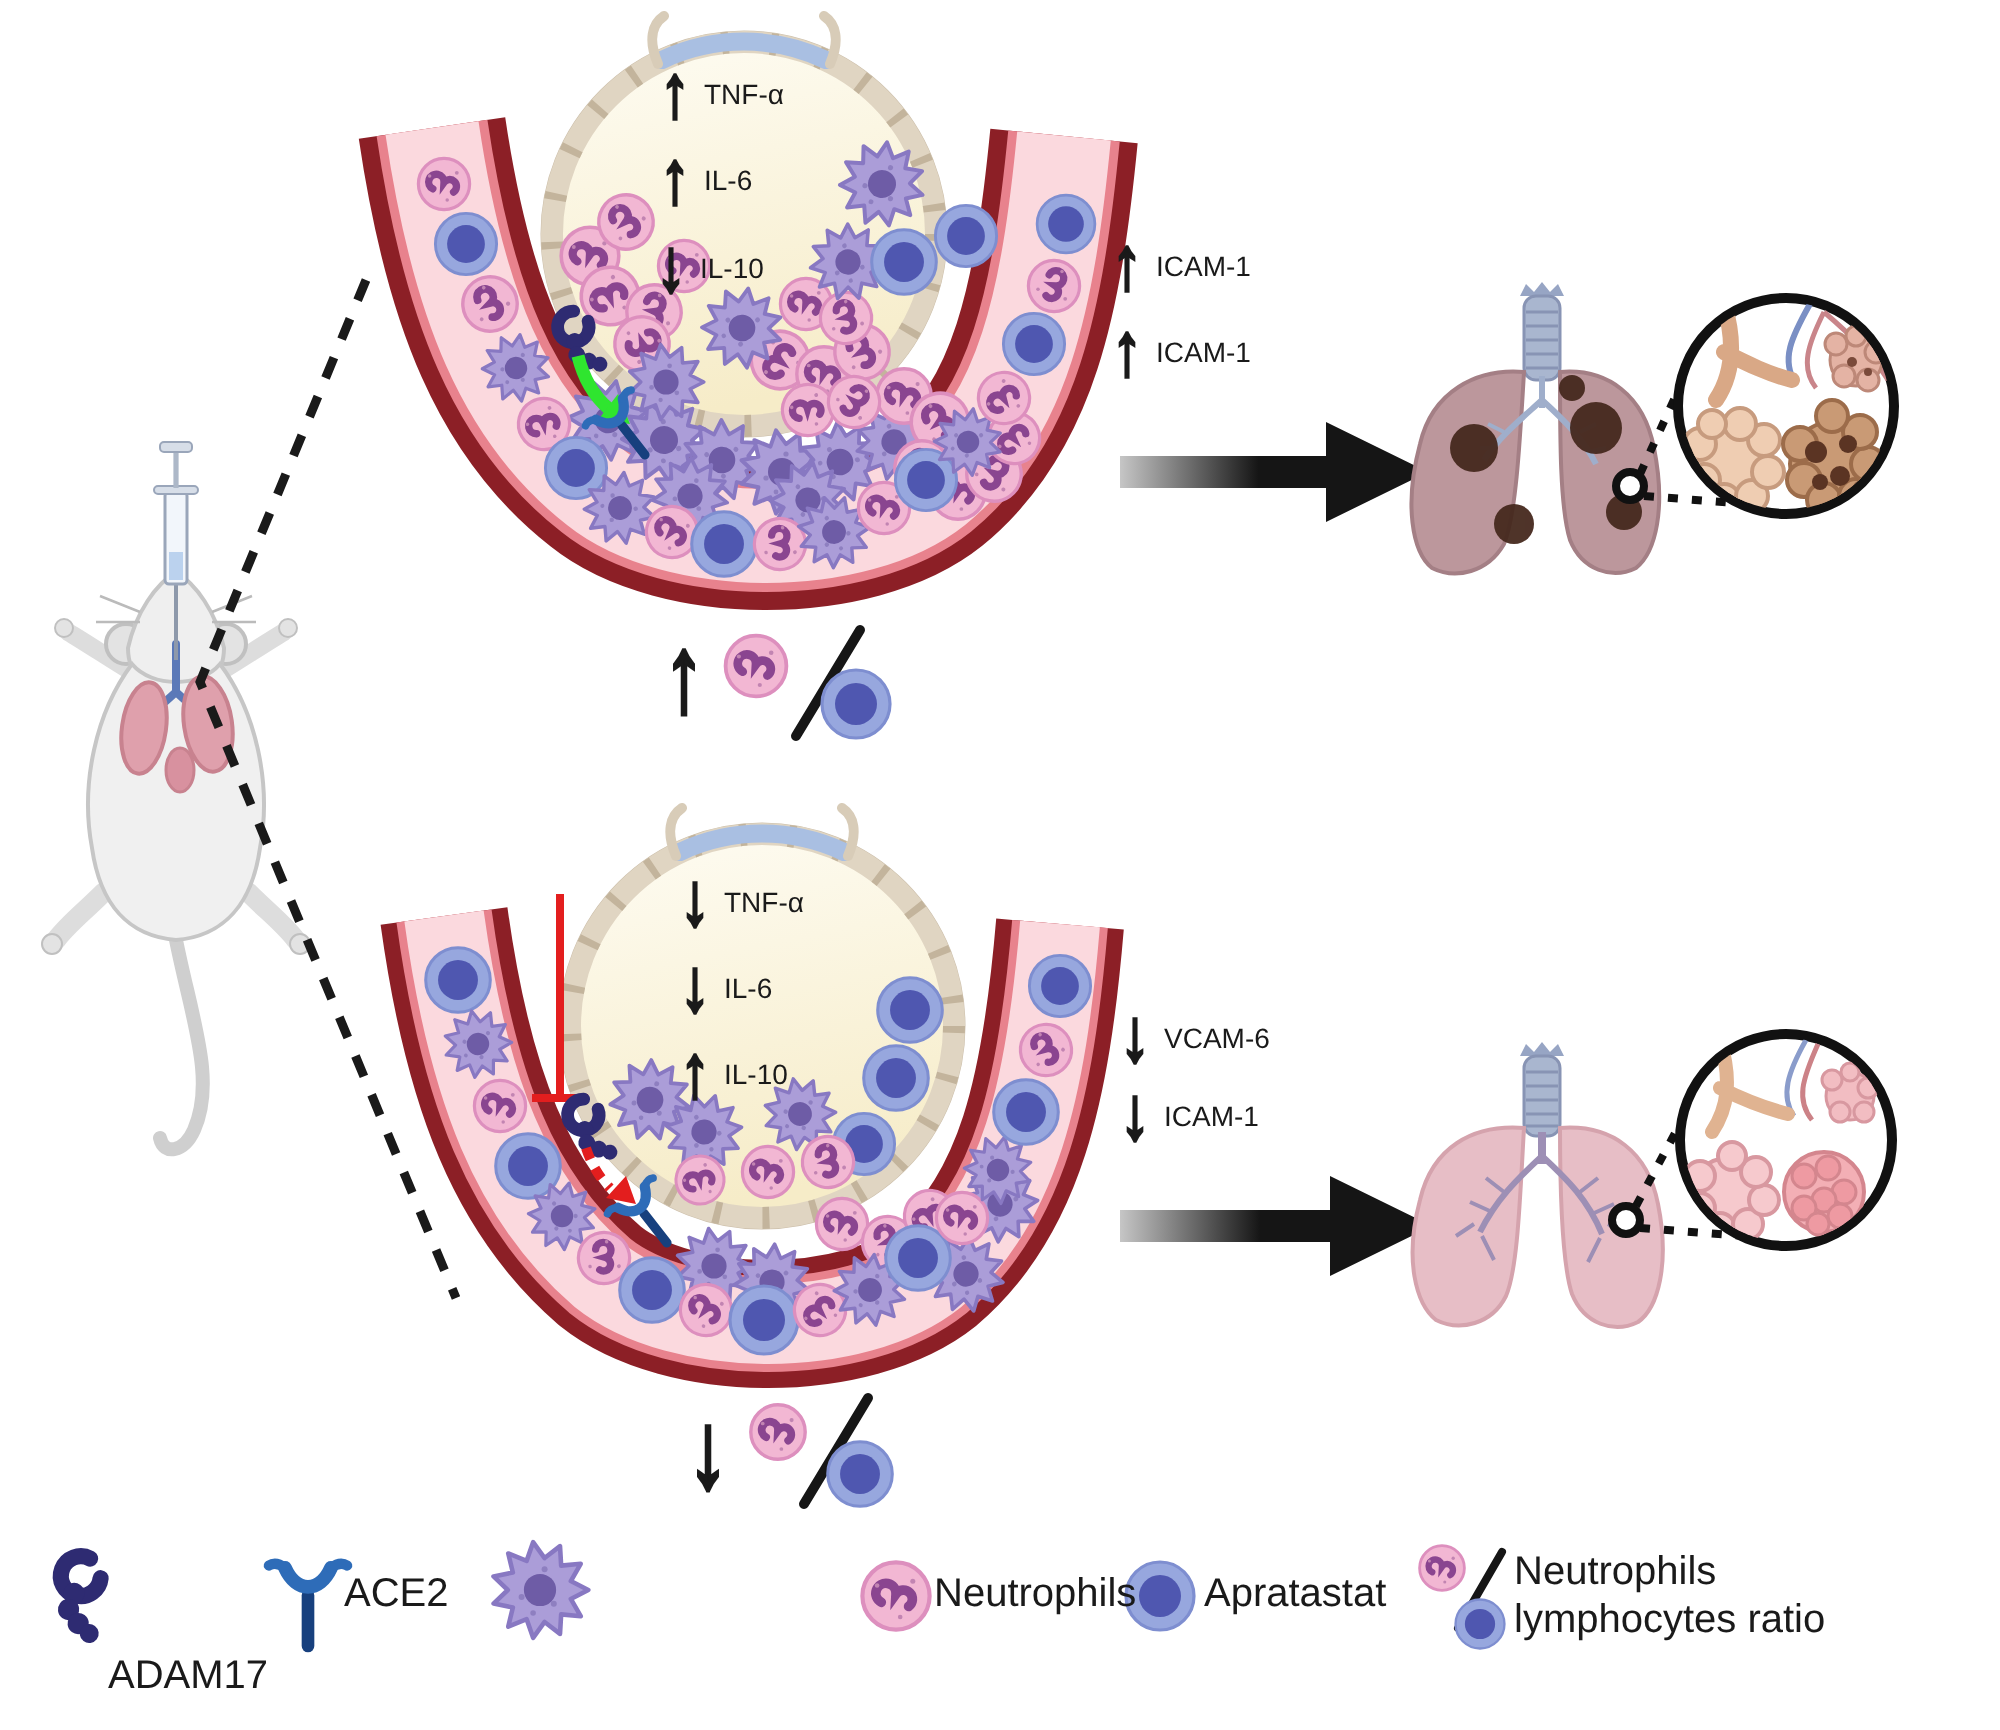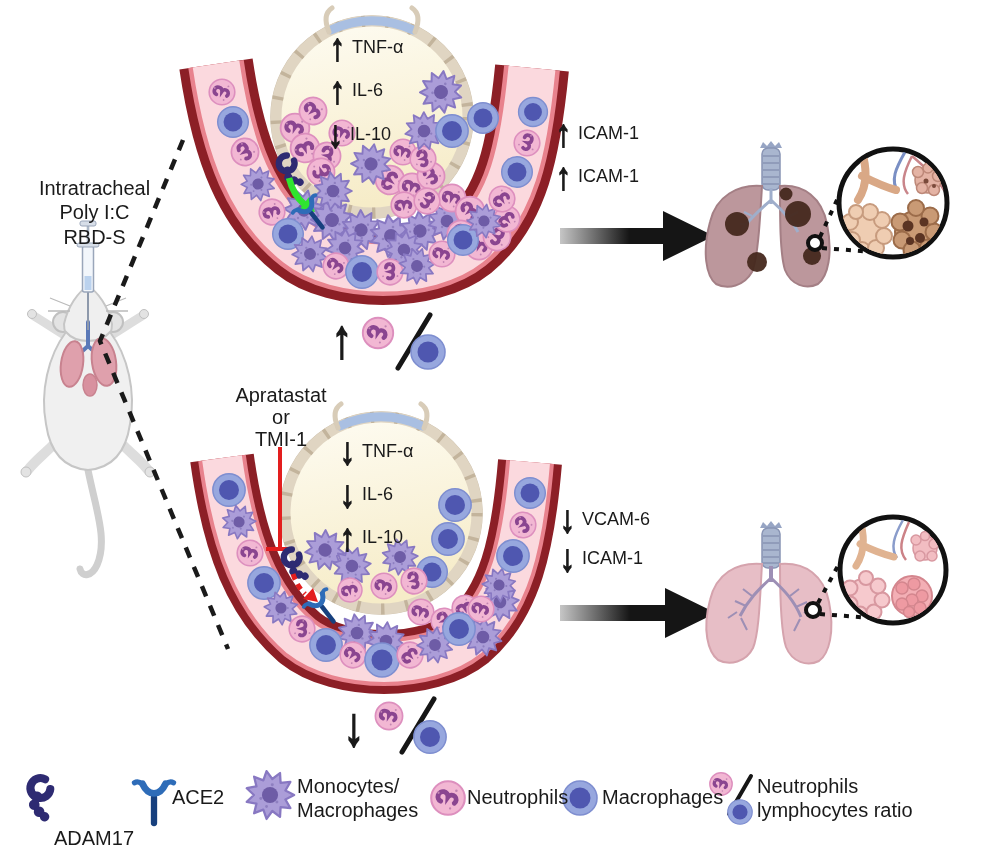--- a/index.html
+++ b/index.html
@@ -4,21 +4,21 @@
 <style>
   html,body{margin:0;padding:0;background:#fff}
   .stage{position:relative;width:1000px;height:865px;background:#fff;overflow:hidden;
          font-family:"Liberation Sans",sans-serif;color:#1a1a1a}
   .art{position:absolute;left:0;top:0}
   .txt{position:absolute;font-size:20px;line-height:1.22;white-space:pre-line;color:#1a1a1a}
   .center{text-align:center}
   .row{position:absolute;display:flex;align-items:center;gap:7px;height:44px}
   .arr{font-size:30px;font-weight:bold;-webkit-text-stroke:1.3px #1a1a1a;
        transform:scaleY(1.25);line-height:1;display:inline-block}
-  .lab{font-size:18px}
+  .lab{font-size:14px}
   .big-arr{position:absolute;font-size:40px;font-weight:bold;-webkit-text-stroke:1.6px #1a1a1a;
            transform:scaleY(1.35);transform-origin:center top;line-height:1}
 </style>
 </head>
 <body>
 
 <div class="stage">
 
 <svg class="art" width="1000" height="865" viewBox="0 0 1000 865">
   <defs>
@@ -392,23 +392,20 @@
   <use href="#mac" transform="translate(270,795) scale(1.15)"></use>
   <use href="#neut" transform="translate(448,798) scale(1.05)"></use>
   <use href="#lymph" transform="translate(580,798)"></use>
   <g>
     <use href="#neut" transform="translate(721,784) scale(0.7)"></use>
     <line x1="729" y1="814" x2="751" y2="776" stroke="#161616" stroke-width="4" stroke-linecap="round"></line>
     <use href="#lymph" transform="translate(740,812) scale(0.72)"></use>
   </g>
 </svg>
 
-<div class="txt center" style="left:12px;top:176px;width:165px">Intratracheal
-Poly I:C
-RBD-S</div>
 
 <div class="row" style="left:330px;top:25px">
   <span class="arr">↑</span>
   <span class="lab">TNF-α</span>
 </div>
 <div class="row" style="left:330px;top:68px">
   <span class="arr">↑</span>
   <span class="lab">IL-6</span>
 </div>
 <div class="row" style="left:328px;top:112px">
@@ -420,23 +417,20 @@
   <span class="arr">↑</span>
   <span class="lab">ICAM-1</span>
 </div>
 <div class="row" style="left:556px;top:154px">
   <span class="arr">↑</span>
   <span class="lab">ICAM-1</span>
 </div>
 
 <div class="big-arr" style="left:332px;top:311px">↑</div>
 
-<div class="txt center" style="left:222px;top:384px;width:118px;line-height:1.1">Apratastat
-or
-TMI-1</div>
 
 <div class="row" style="left:340px;top:429px">
   <span class="arr">↓</span>
   <span class="lab">TNF-α</span>
 </div>
 <div class="row" style="left:340px;top:472px">
   <span class="arr">↓</span>
   <span class="lab">IL-6</span>
 </div>
 <div class="row" style="left:340px;top:515px">
@@ -450,20 +444,18 @@
 </div>
 <div class="row" style="left:560px;top:536px">
   <span class="arr">↓</span>
   <span class="lab">ICAM-1</span>
 </div>
 
 <div class="big-arr" style="left:344px;top:699px">↓</div>
 
 <div class="txt" style="left:54px;top:826px">ADAM17</div>
 <div class="txt" style="left:172px;top:785px">ACE2</div>
-<div class="txt" style="left:297px;top:774px">Monocytes/
-Macrophages</div>
 <div class="txt" style="left:467px;top:785px">Neutrophils</div>
-<div class="txt" style="left:602px;top:785px">Macrophages</div>
+<div class="txt" style="left:602px;top:785px">Apratastat</div>
 <div class="txt" style="left:757px;top:774px">Neutrophils
 lymphocytes ratio</div>
 
 </div>
 
 </body></html>

